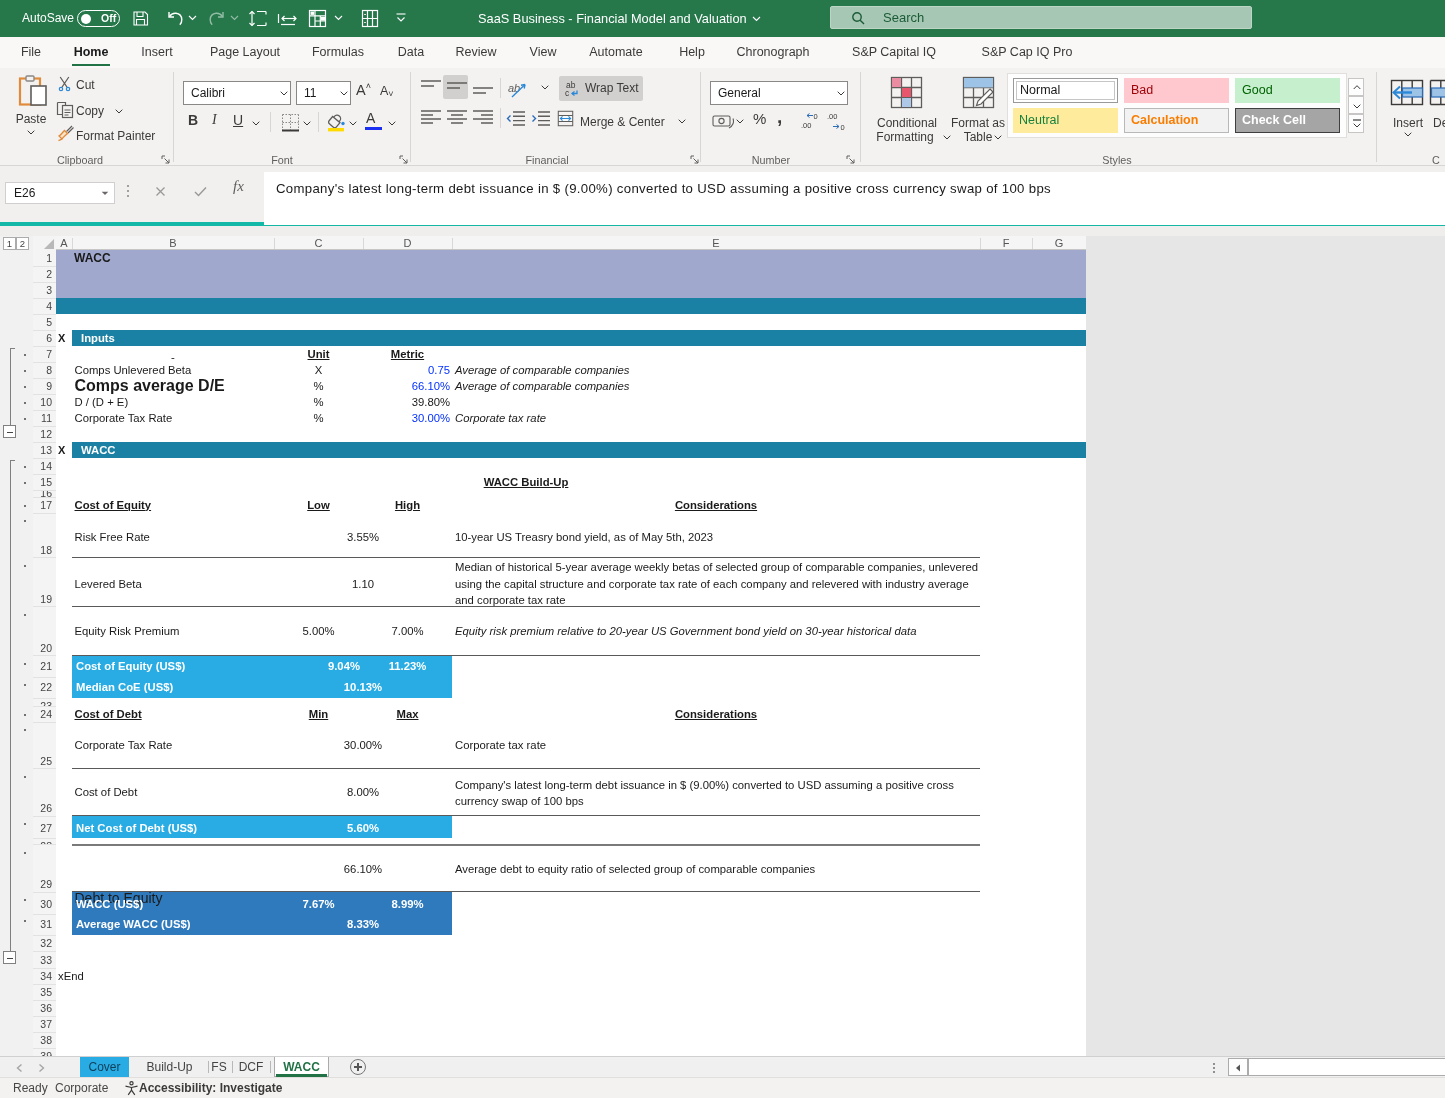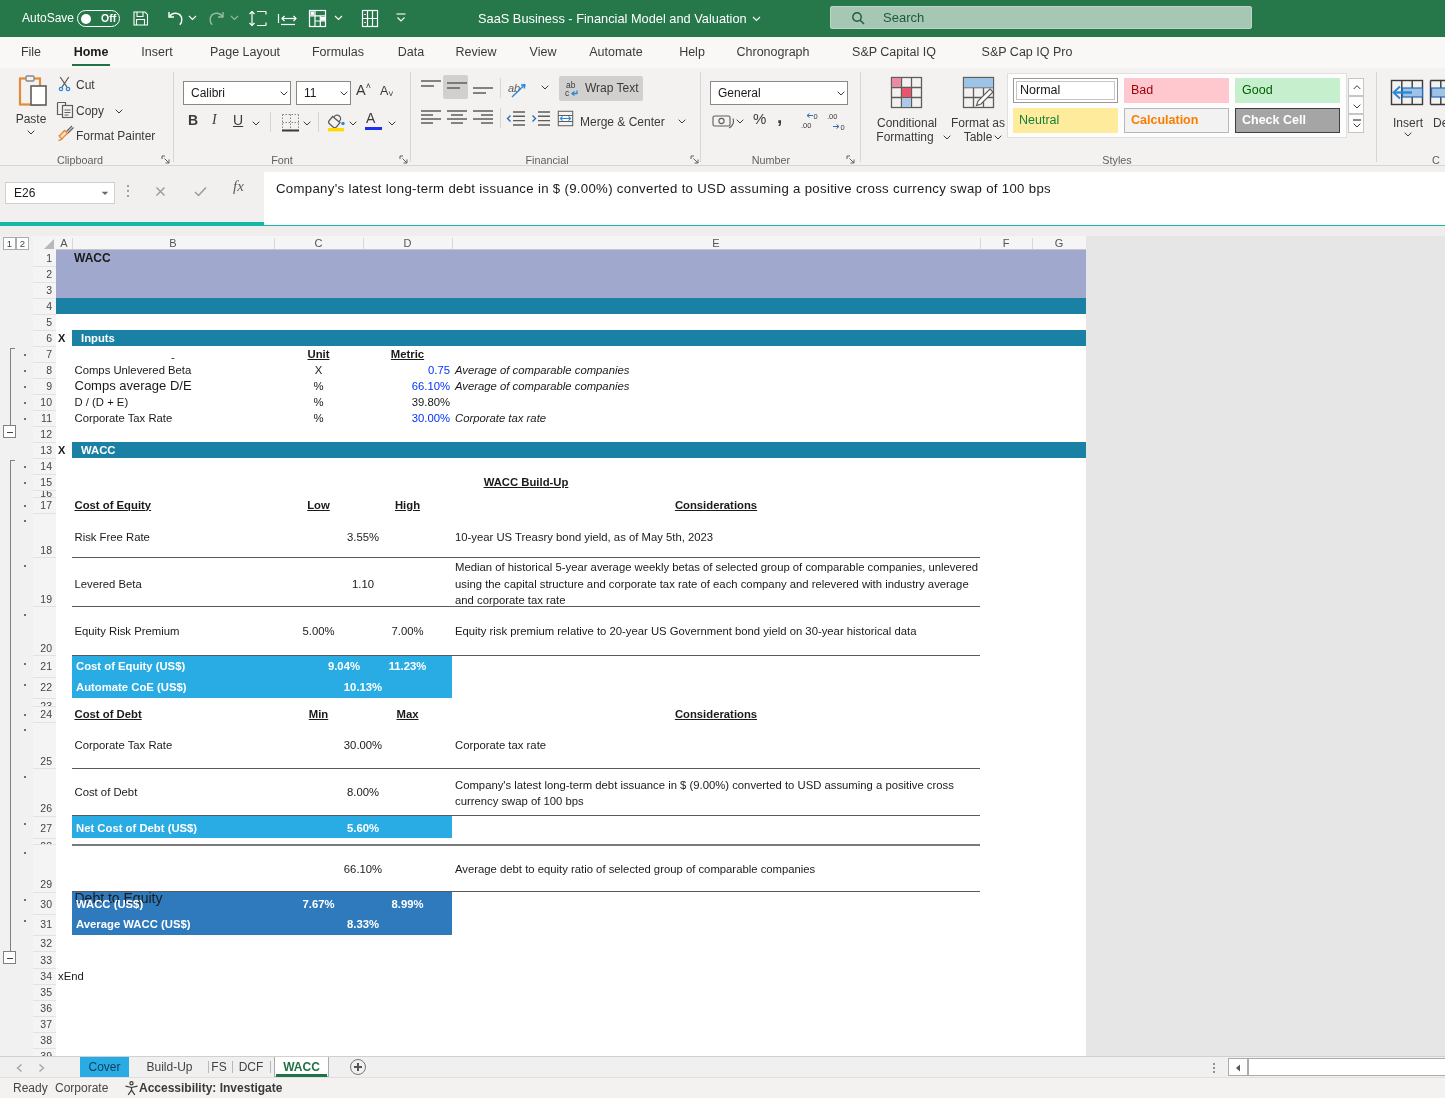--- a/index.html
+++ b/index.html
@@ -613,21 +613,21 @@
 <div class="gtext b w" style="left:81px;top:94.0px;height:16px;line-height:16px;font-size:11.3px;">Inputs</div>
 <div class="gtext b" style="left:58px;top:206.0px;height:16px;line-height:16px;font-size:11px;">X</div>
 <div class="gtext b w" style="left:81px;top:206.0px;height:16px;line-height:16px;font-size:11.3px;">WACC</div>
 <div class="gtext ctr " style="left:72px;top:113px;height:16px;line-height:16px;font-size:11.3px;width:202px;">-</div>
 <div class="gtext b ctr" style="left:274px;top:110.0px;height:16px;line-height:16px;font-size:11.3px;width:89px;"><span class="u">Unit</span></div>
 <div class="gtext b ctr" style="left:363px;top:110.0px;height:16px;line-height:16px;font-size:11.3px;width:89px;"><span class="u">Metric</span></div>
 <div class="gtext " style="left:74.5px;top:126.0px;height:16px;line-height:16px;font-size:11.3px;">Comps Unlevered Beta</div>
 <div class="gtext ctr" style="left:274px;top:126.0px;height:16px;line-height:16px;font-size:11.3px;width:89px;">X</div>
 <div class="gtext blue rgt" style="left:274px;top:126.0px;height:16px;line-height:16px;font-size:11.3px;width:176px;">0.75</div>
 <div class="gtext i" style="left:455px;top:126.0px;height:16px;line-height:16px;font-size:11.3px;">Average of comparable companies</div>
-<div class="gtext " style="left:74.5px;top:142.0px;height:16px;line-height:16px;font-size:13px;">Comps average D/E</div>
+<div class="gtext " style="left:74.5px;top:142.0px;height:16px;line-height:16px;font-size:16px;font-weight:bold;">Comps average D/E</div>
 <div class="gtext ctr" style="left:274px;top:142.0px;height:16px;line-height:16px;font-size:11.3px;width:89px;">%</div>
 <div class="gtext blue rgt" style="left:274px;top:142.0px;height:16px;line-height:16px;font-size:11.3px;width:176px;">66.10%</div>
 <div class="gtext i" style="left:455px;top:142.0px;height:16px;line-height:16px;font-size:11.3px;">Average of comparable companies</div>
 <div class="gtext " style="left:74.5px;top:158.0px;height:16px;line-height:16px;font-size:11.3px;">D / (D + E)</div>
 <div class="gtext ctr" style="left:274px;top:158.0px;height:16px;line-height:16px;font-size:11.3px;width:89px;">%</div>
 <div class="gtext rgt" style="left:274px;top:158.0px;height:16px;line-height:16px;font-size:11.3px;width:176px;">39.80%</div>
 <div class="gtext " style="left:74.5px;top:174.0px;height:16px;line-height:16px;font-size:11.3px;">Corporate Tax Rate</div>
 <div class="gtext ctr" style="left:274px;top:174.0px;height:16px;line-height:16px;font-size:11.3px;width:89px;">%</div>
 <div class="gtext blue rgt" style="left:274px;top:174.0px;height:16px;line-height:16px;font-size:11.3px;width:176px;">30.00%</div>
 <div class="gtext i" style="left:455px;top:174.0px;height:16px;line-height:16px;font-size:11.3px;">Corporate tax rate</div>
@@ -640,25 +640,25 @@
 <div class="gtext ctr" style="left:274px;top:293px;height:16px;line-height:16px;font-size:11.3px;width:178px;">3.55%</div>
 <div class="gtext " style="left:455px;top:293px;height:16px;line-height:16px;font-size:11.3px;">10-year US Treasry bond yield, as of May 5th, 2023</div>
 <div class="gtext " style="left:74.5px;top:339.5px;height:16px;line-height:16px;font-size:11.3px;">Levered Beta</div>
 <div class="gtext ctr" style="left:274px;top:339.5px;height:16px;line-height:16px;font-size:11.3px;width:178px;">1.10</div>
 <div class="gtext " style="left:455px;top:323.0px;height:16px;line-height:16px;font-size:11.3px;">Median of historical 5-year average weekly betas of selected group of comparable companies, unlevered</div>
 <div class="gtext " style="left:455px;top:339.5px;height:16px;line-height:16px;font-size:11.3px;">using the capital structure and corporate tax rate of each company and relevered with industry average</div>
 <div class="gtext " style="left:455px;top:356.0px;height:16px;line-height:16px;font-size:11.3px;">and corporate tax rate</div>
 <div class="gtext " style="left:74.5px;top:386.5px;height:16px;line-height:16px;font-size:11.3px;">Equity Risk Premium</div>
 <div class="gtext ctr" style="left:274px;top:386.5px;height:16px;line-height:16px;font-size:11.3px;width:89px;">5.00%</div>
 <div class="gtext ctr" style="left:363px;top:386.5px;height:16px;line-height:16px;font-size:11.3px;width:89px;">7.00%</div>
-<div class="gtext " style="left:455px;top:386.5px;height:16px;line-height:16px;font-size:11.3px;">Equity risk premium relative to 20-year US Government bond yield on 30-year historical data</div>
+<div class="gtext " style="left:455px;top:386.5px;height:16px;line-height:16px;font-size:11.3px;font-style:italic;">Equity risk premium relative to 20-year US Government bond yield on 30-year historical data</div>
 <div class="gtext b w" style="left:76px;top:422.0px;height:16px;line-height:16px;font-size:11.3px;">Cost of Equity (US$)</div>
 <div class="gtext b w rgt" style="left:274px;top:422.0px;height:16px;line-height:16px;font-size:11.3px;width:86px;">9.04%</div>
 <div class="gtext b w ctr" style="left:363px;top:422.0px;height:16px;line-height:16px;font-size:11.3px;width:89px;">11.23%</div>
-<div class="gtext b w" style="left:76px;top:443.0px;height:16px;line-height:16px;font-size:11.3px;">Automate CoE (US$)</div>
+<div class="gtext b w" style="left:76px;top:443.0px;height:16px;line-height:16px;font-size:11.3px;">Median CoE (US$)</div>
 <div class="gtext b w ctr" style="left:274px;top:443.0px;height:16px;line-height:16px;font-size:11.3px;width:178px;">10.13%</div>
 <div class="gtext b" style="left:74.5px;top:469.5px;height:16px;line-height:16px;font-size:11.3px;"><span class="u">Cost of Debt</span></div>
 <div class="gtext b ctr" style="left:274px;top:469.5px;height:16px;line-height:16px;font-size:11.3px;width:89px;"><span class="u">Min</span></div>
 <div class="gtext b ctr" style="left:363px;top:469.5px;height:16px;line-height:16px;font-size:11.3px;width:89px;"><span class="u">Max</span></div>
 <div class="gtext b ctr" style="left:452px;top:469.5px;height:16px;line-height:16px;font-size:11.3px;width:528px;"><span class="u">Considerations</span></div>
 <div class="gtext " style="left:74.5px;top:500.5px;height:16px;line-height:16px;font-size:11.3px;">Corporate Tax Rate</div>
 <div class="gtext ctr" style="left:274px;top:500.5px;height:16px;line-height:16px;font-size:11.3px;width:178px;">30.00%</div>
 <div class="gtext " style="left:455px;top:500.5px;height:16px;line-height:16px;font-size:11.3px;">Corporate tax rate</div>
 <div class="gtext " style="left:74.5px;top:547.5px;height:16px;line-height:16px;font-size:11.3px;">Cost of Debt</div>
 <div class="gtext ctr" style="left:274px;top:547.5px;height:16px;line-height:16px;font-size:11.3px;width:178px;">8.00%</div>

